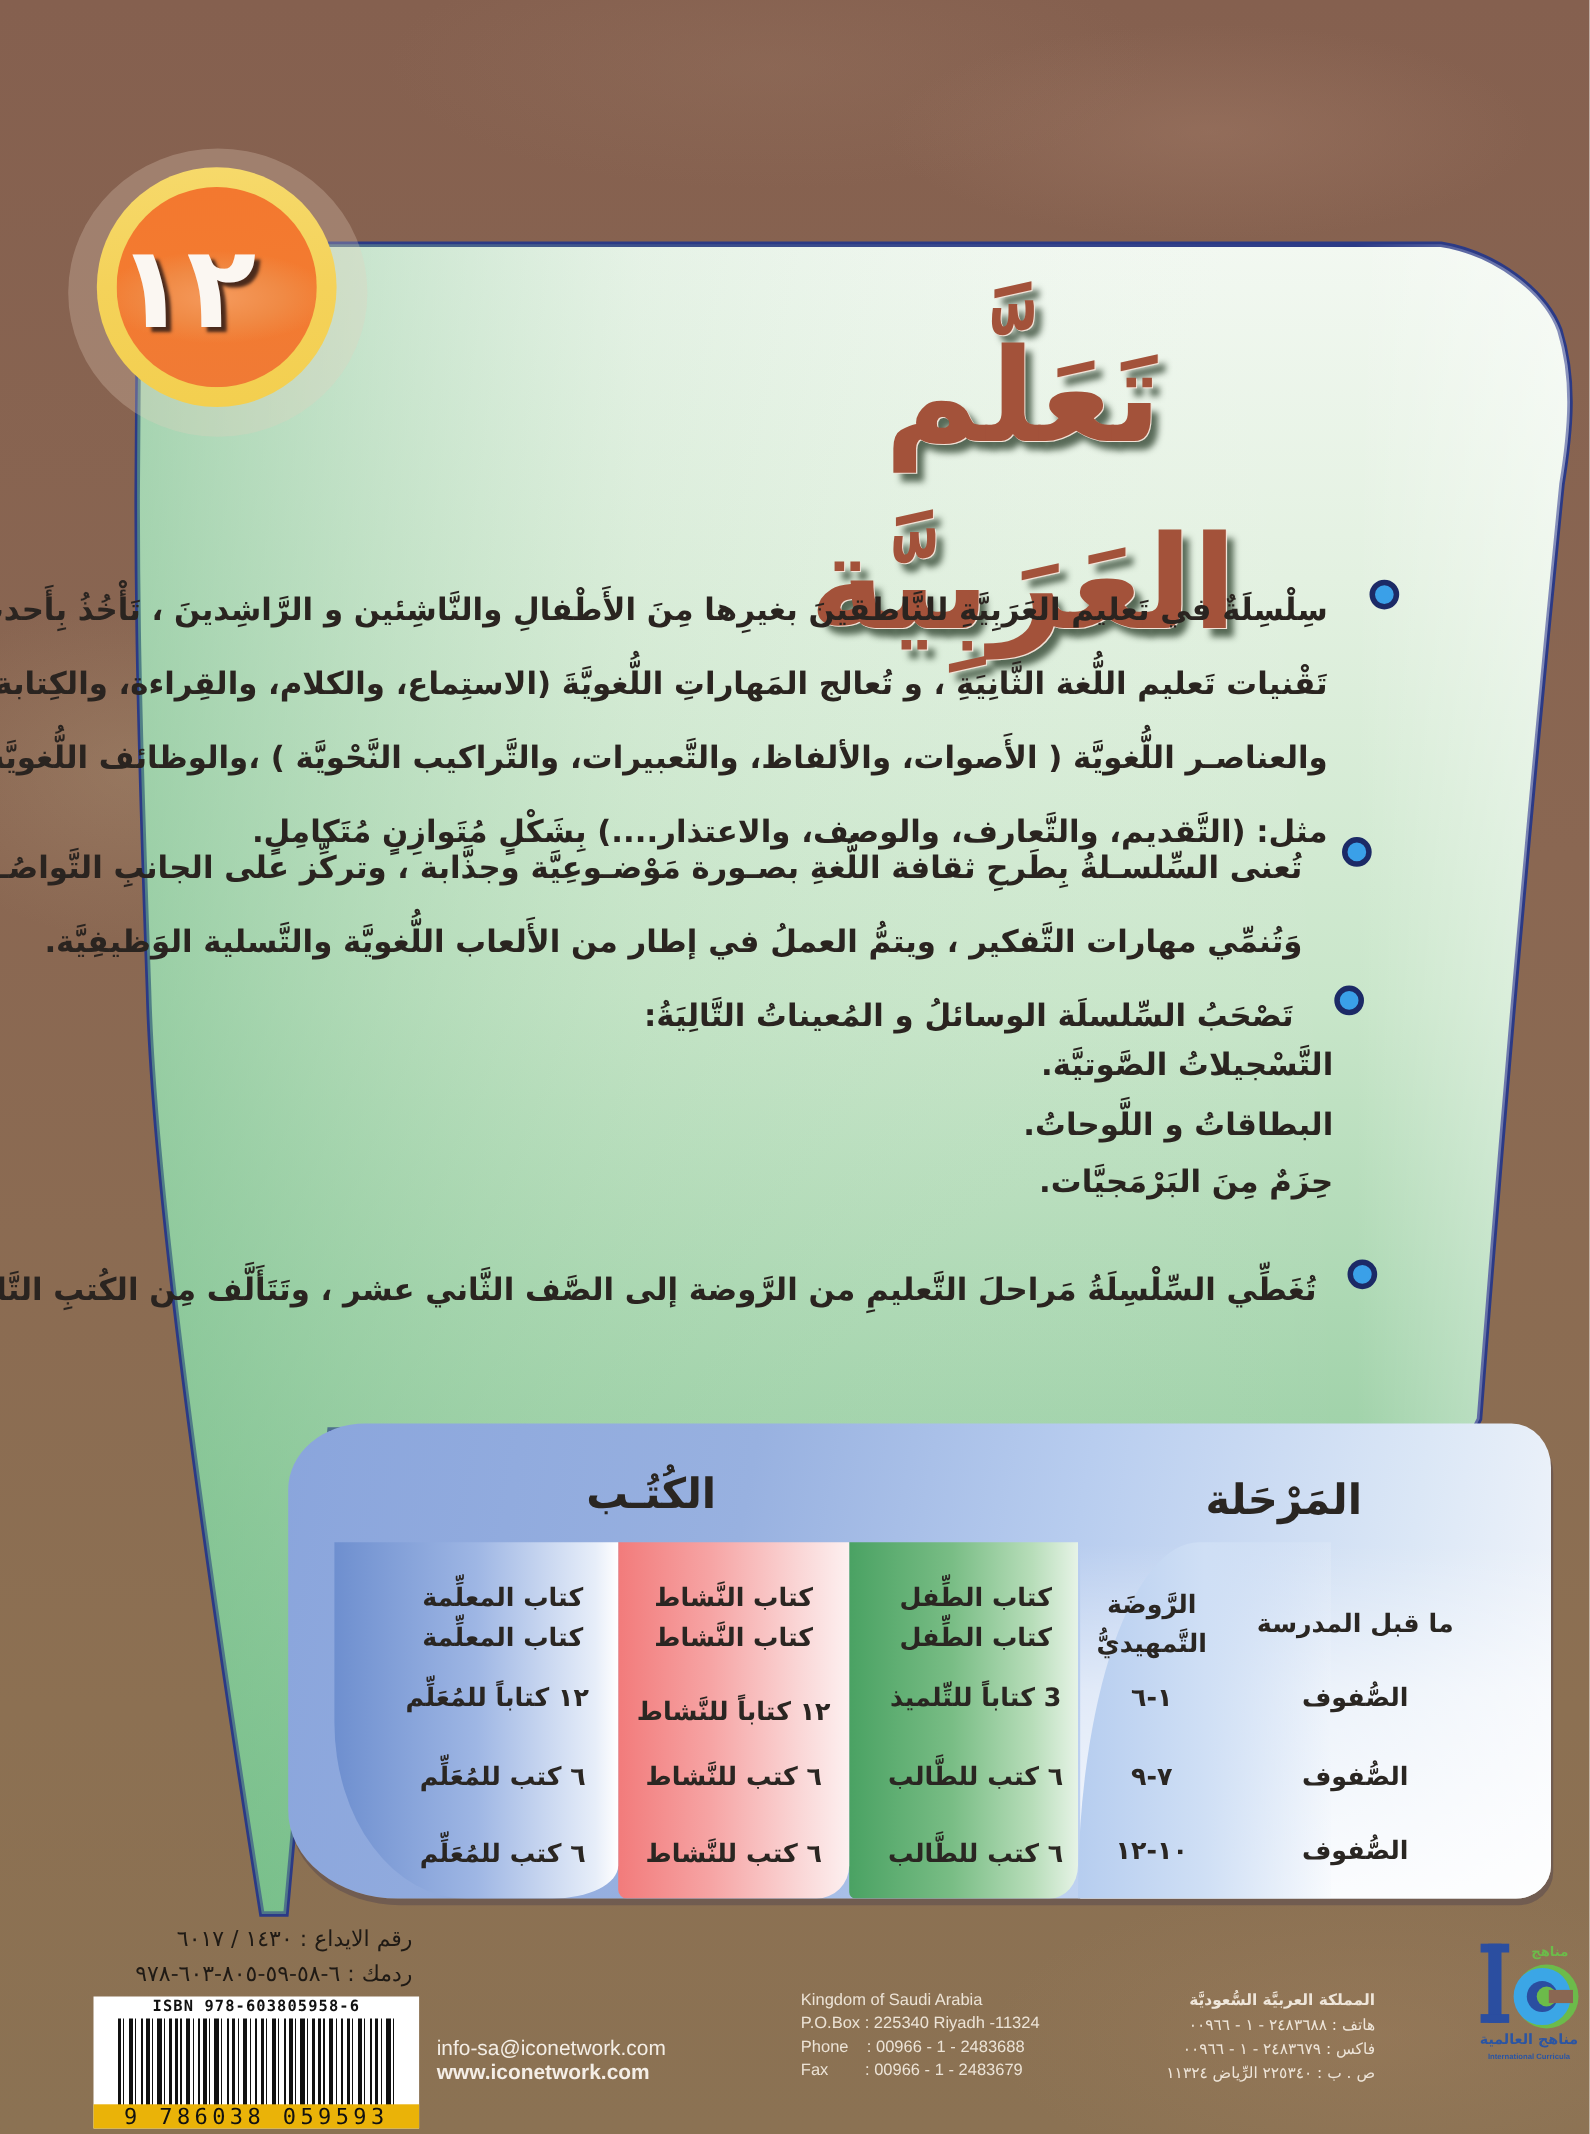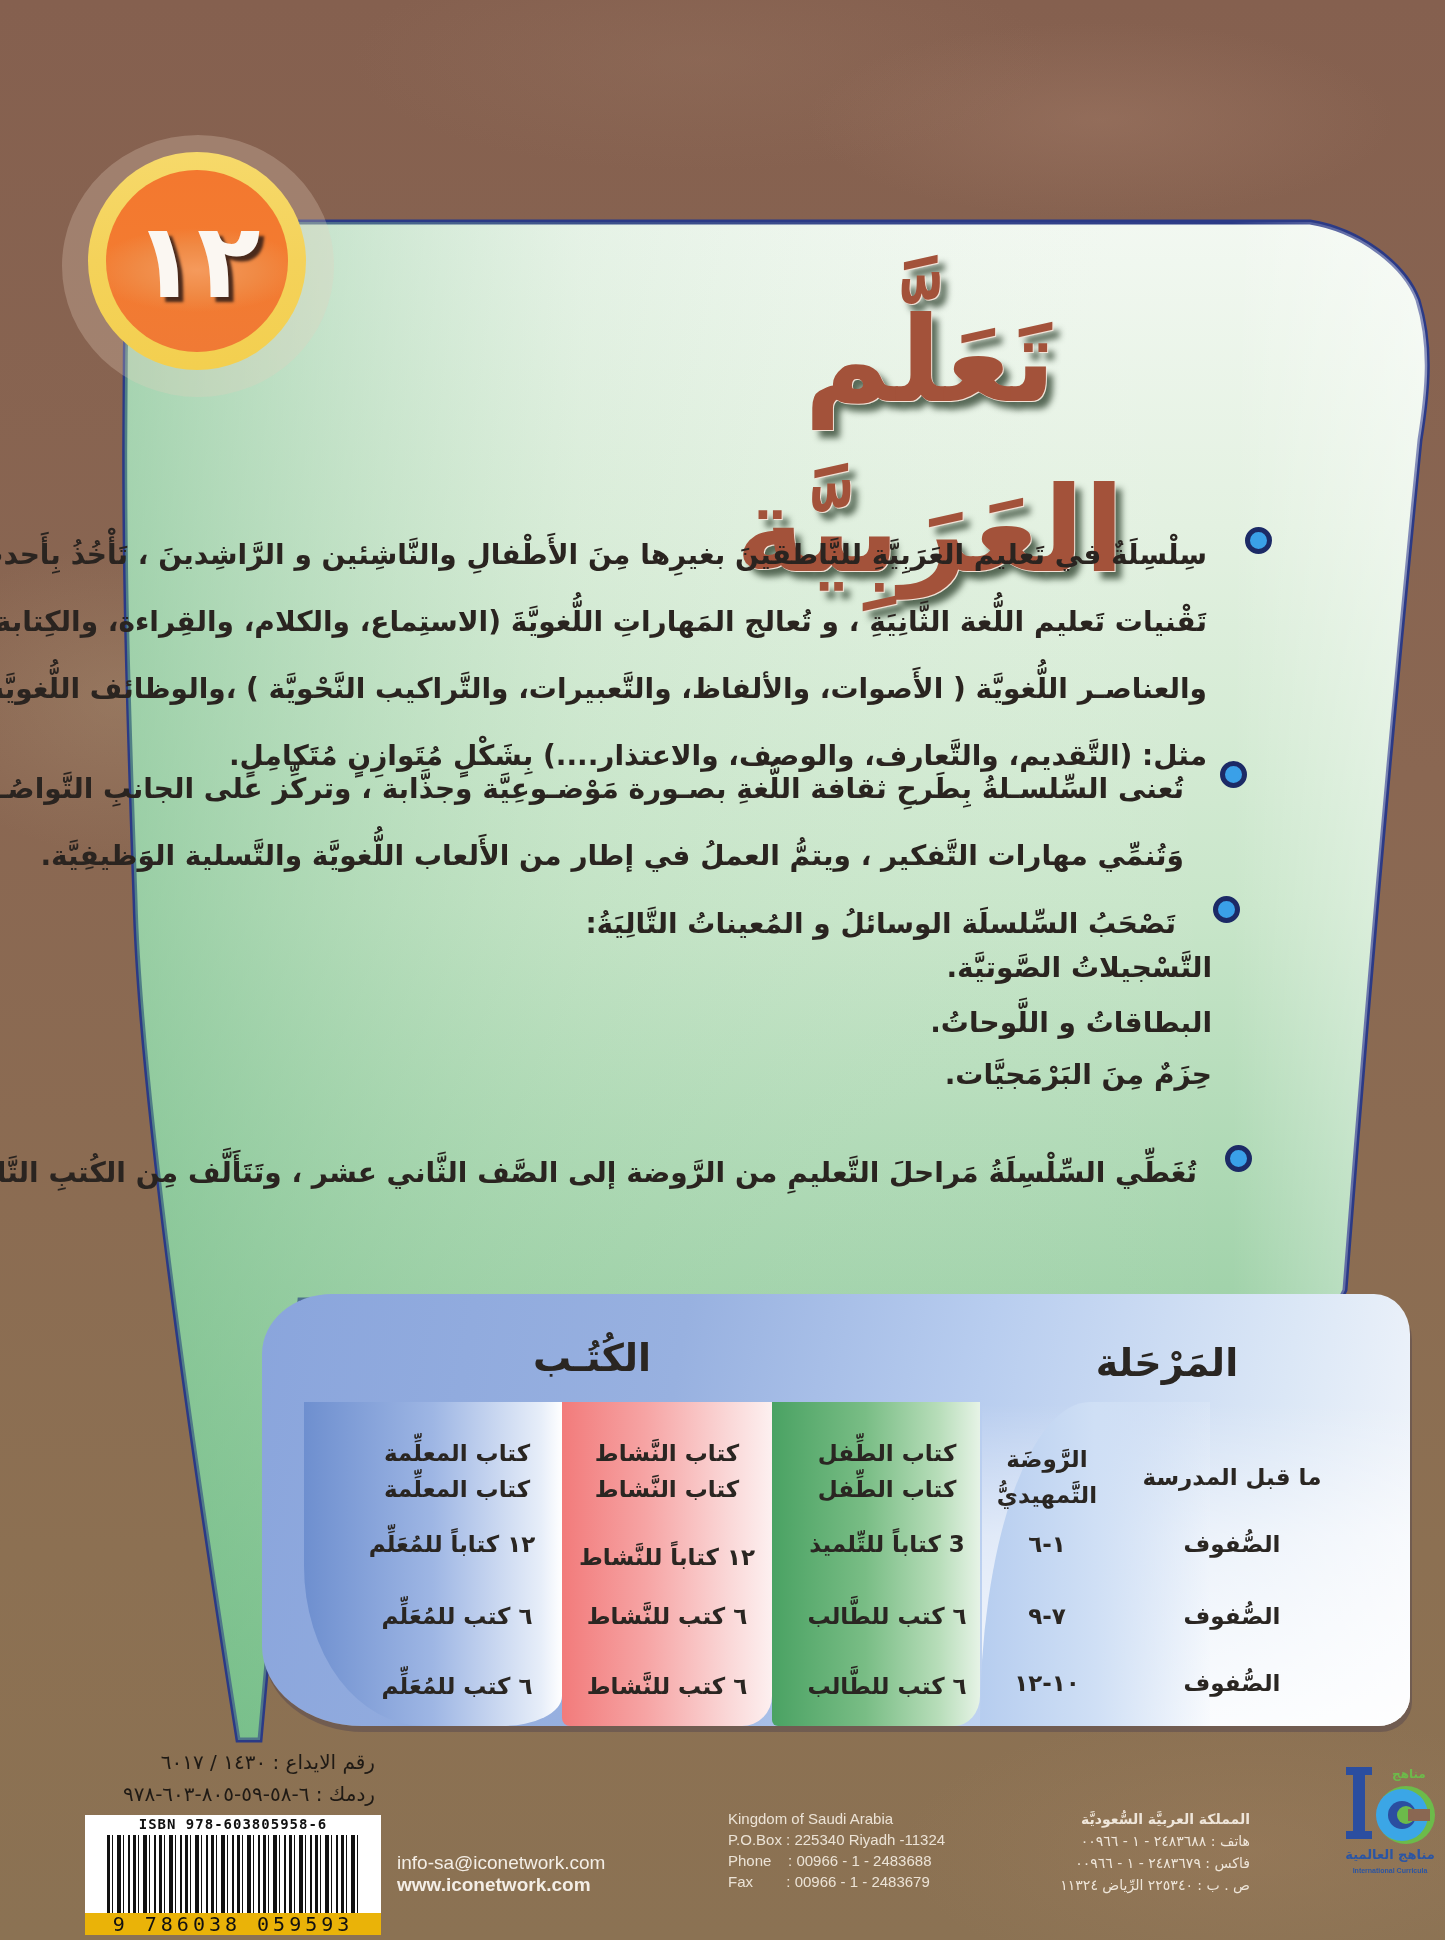--- a/index.html
+++ b/index.html
@@ -30,21 +30,21 @@
   .badge {
     position: absolute; left: 88px; top: 152px; width: 218px; height: 218px;
     border-radius: 50%;
     background: linear-gradient(180deg, #f6d96a 0%, #f4d25a 50%, #f3cf4f 100%);
   }
   .badge-inner {
     position: absolute; left: 18px; top: 18px; width: 182px; height: 182px;
     border-radius: 50%;
     background: radial-gradient(ellipse 150px 60px at 50% 55%, #f59a5c 0%, #f08a45 40%, transparent 70%),
                 linear-gradient(180deg, #f3782f 0%, #f37b30 50%, #f07a35 100%);
-    display: flex; align-items: center; justify-content: center;
+    display: flex; align-items: center; justify-content: flex-start;
   }
   .badge-num {
     font-family: "DejaVu Sans", sans-serif; font-weight: bold;
     font-size: 104px; color: #fbf7f2; letter-spacing: 6px;
     text-shadow: 5px 5px 3px #4a2a1c;
     direction: rtl;
   }
 
   
   .title {

